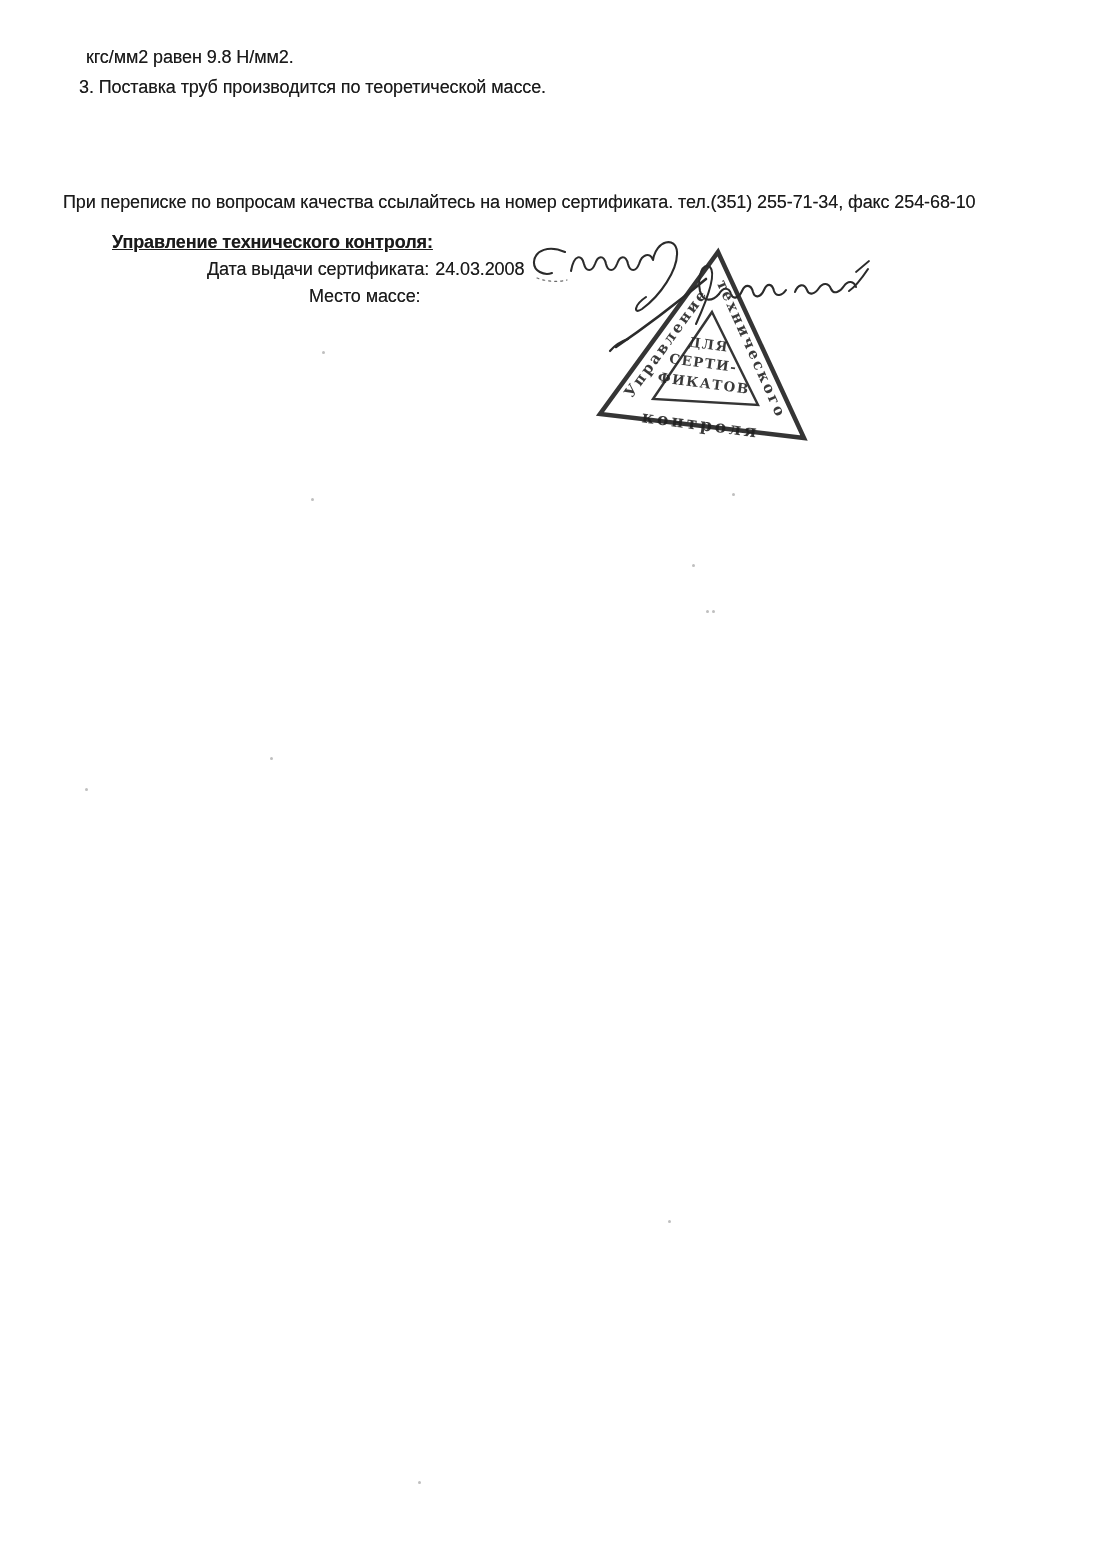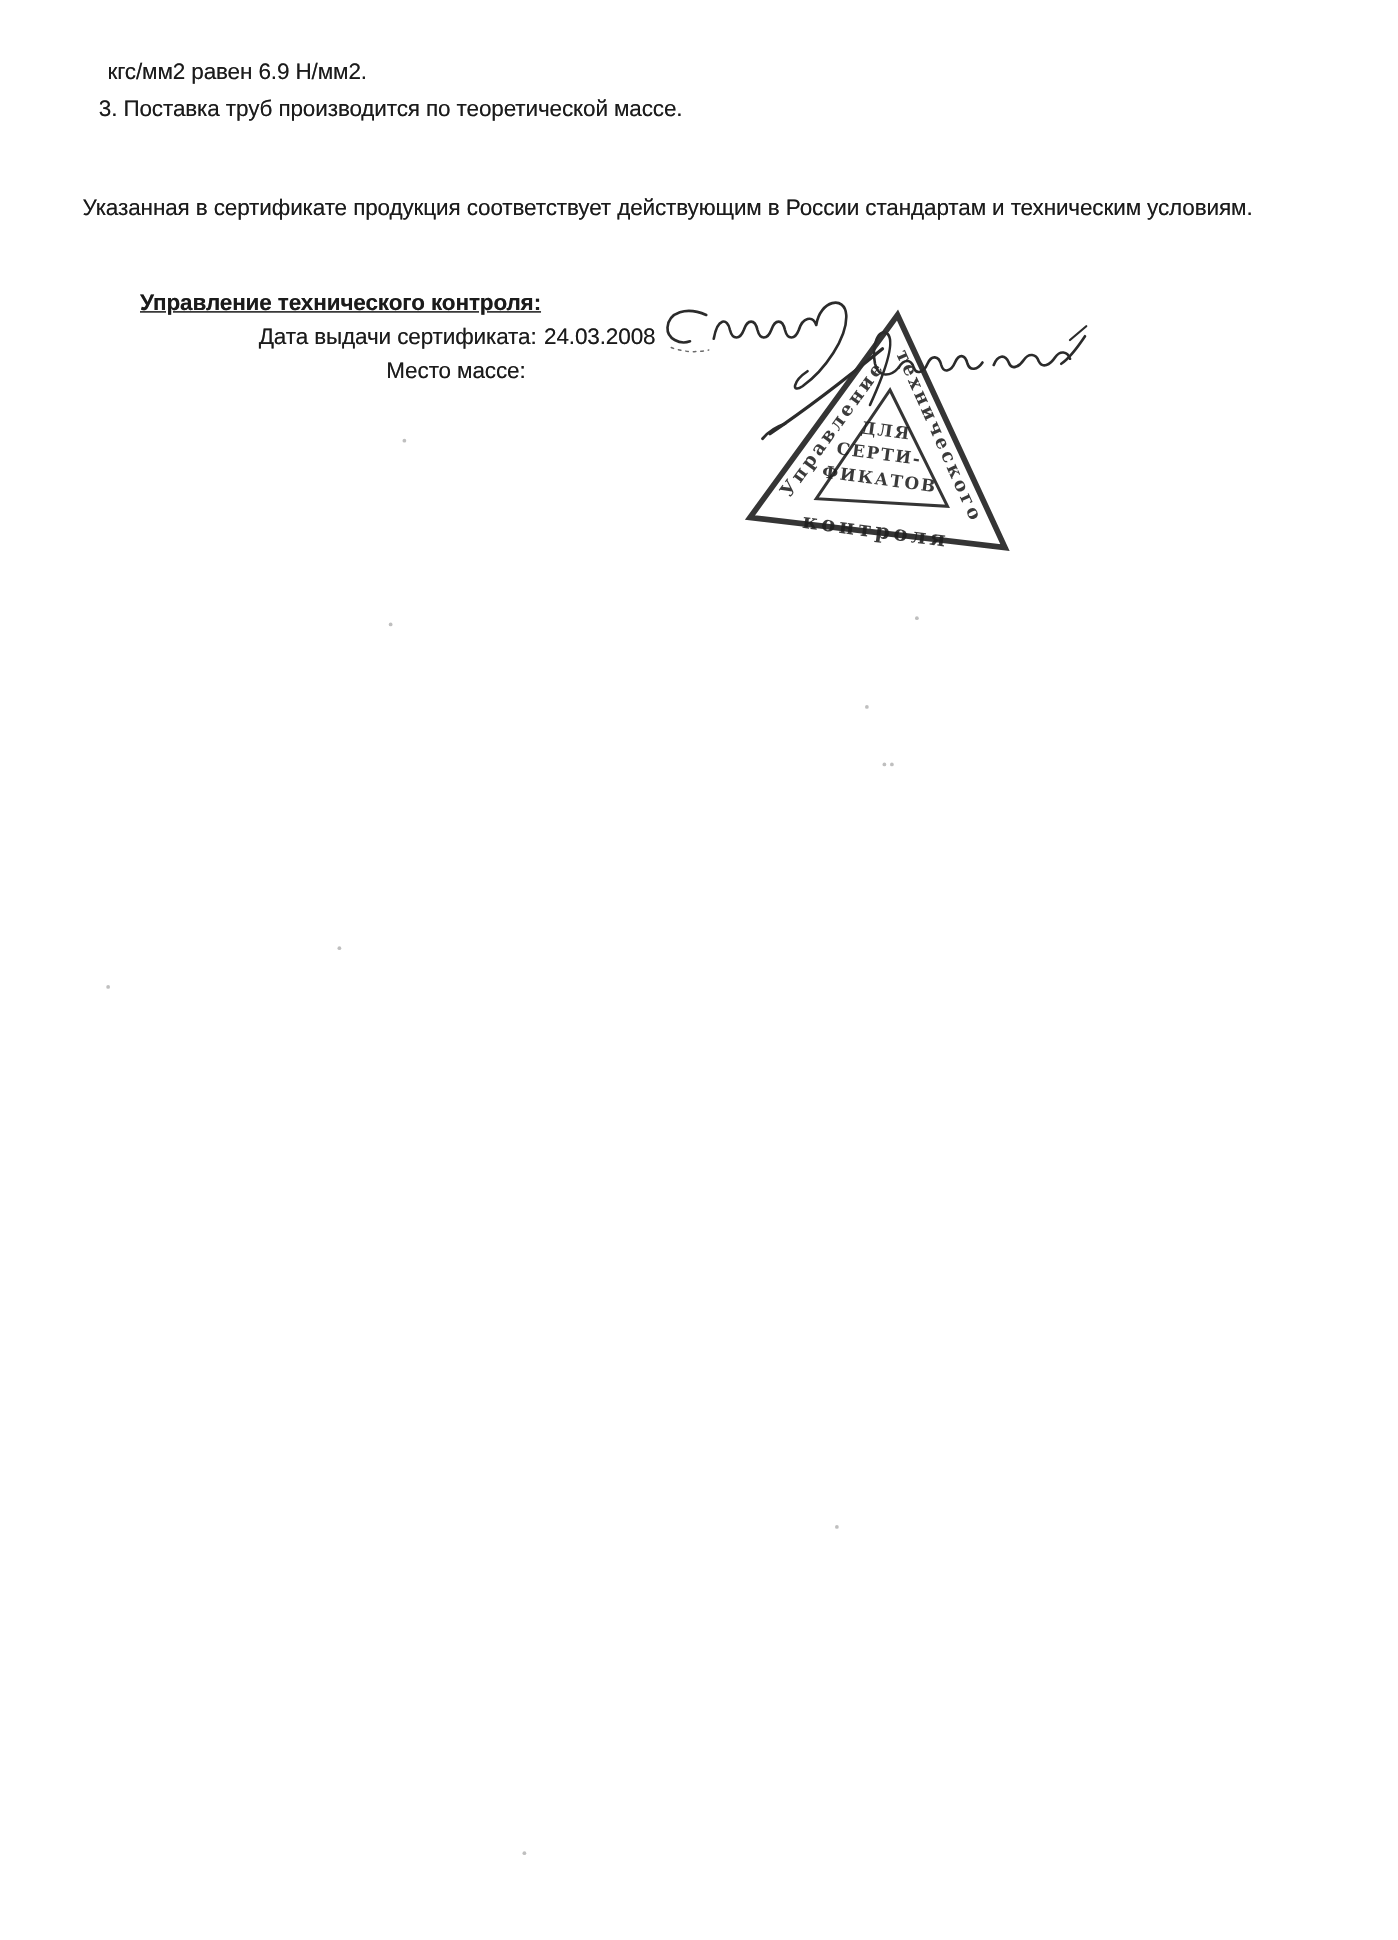--- a/index.html
+++ b/index.html
@@ -43,24 +43,24 @@
     background: #8a8a8a;
     border-radius: 50%;
     opacity: 0.55;
   }
 </style>
 </head>
 <body>
 
 <div class="doc">
 
-  <div class="line" style="left:86px; top:47px;">кгс/мм2 равен 6.9 Н/мм2.</div>
+  <div class="line" style="left:86px; top:47px;">кгс/мм2 равен 9.8 Н/мм2.</div>
   <div class="line" style="left:63px; top:77px;margin-left:16px;">3. Поставка труб производится по теоретической массе.</div>
 
-  <div class="line" style="left:66px; top:156px;">Указанная в сертификате продукция соответствует действующим в России стандартам и техническим условиям.</div>
+  <div class="line" style="left:63px; top:192px;">При переписке по вопросам качества ссылайтесь на номер сертификата. тел.(351) 255-71-34, факс 254-68-10</div>
 
   <div class="line bold" style="left:112px; top:232px;text-decoration:underline;">Управление технического контроля:</div>
   <div class="line" style="left:207px; top:259px;">
     <span>Дата выдачи сертификата:</span><span class="date-gap"></span><span>24.03.2008</span>
   </div>
   <div class="line" style="left:309px; top:286px;">Место массе:</div>
 
   <svg class="overlay" viewBox="0 0 1118 1552">
 
     <g stroke="#1f1f1f" fill="none" stroke-opacity="0.9" stroke-linejoin="miter">

